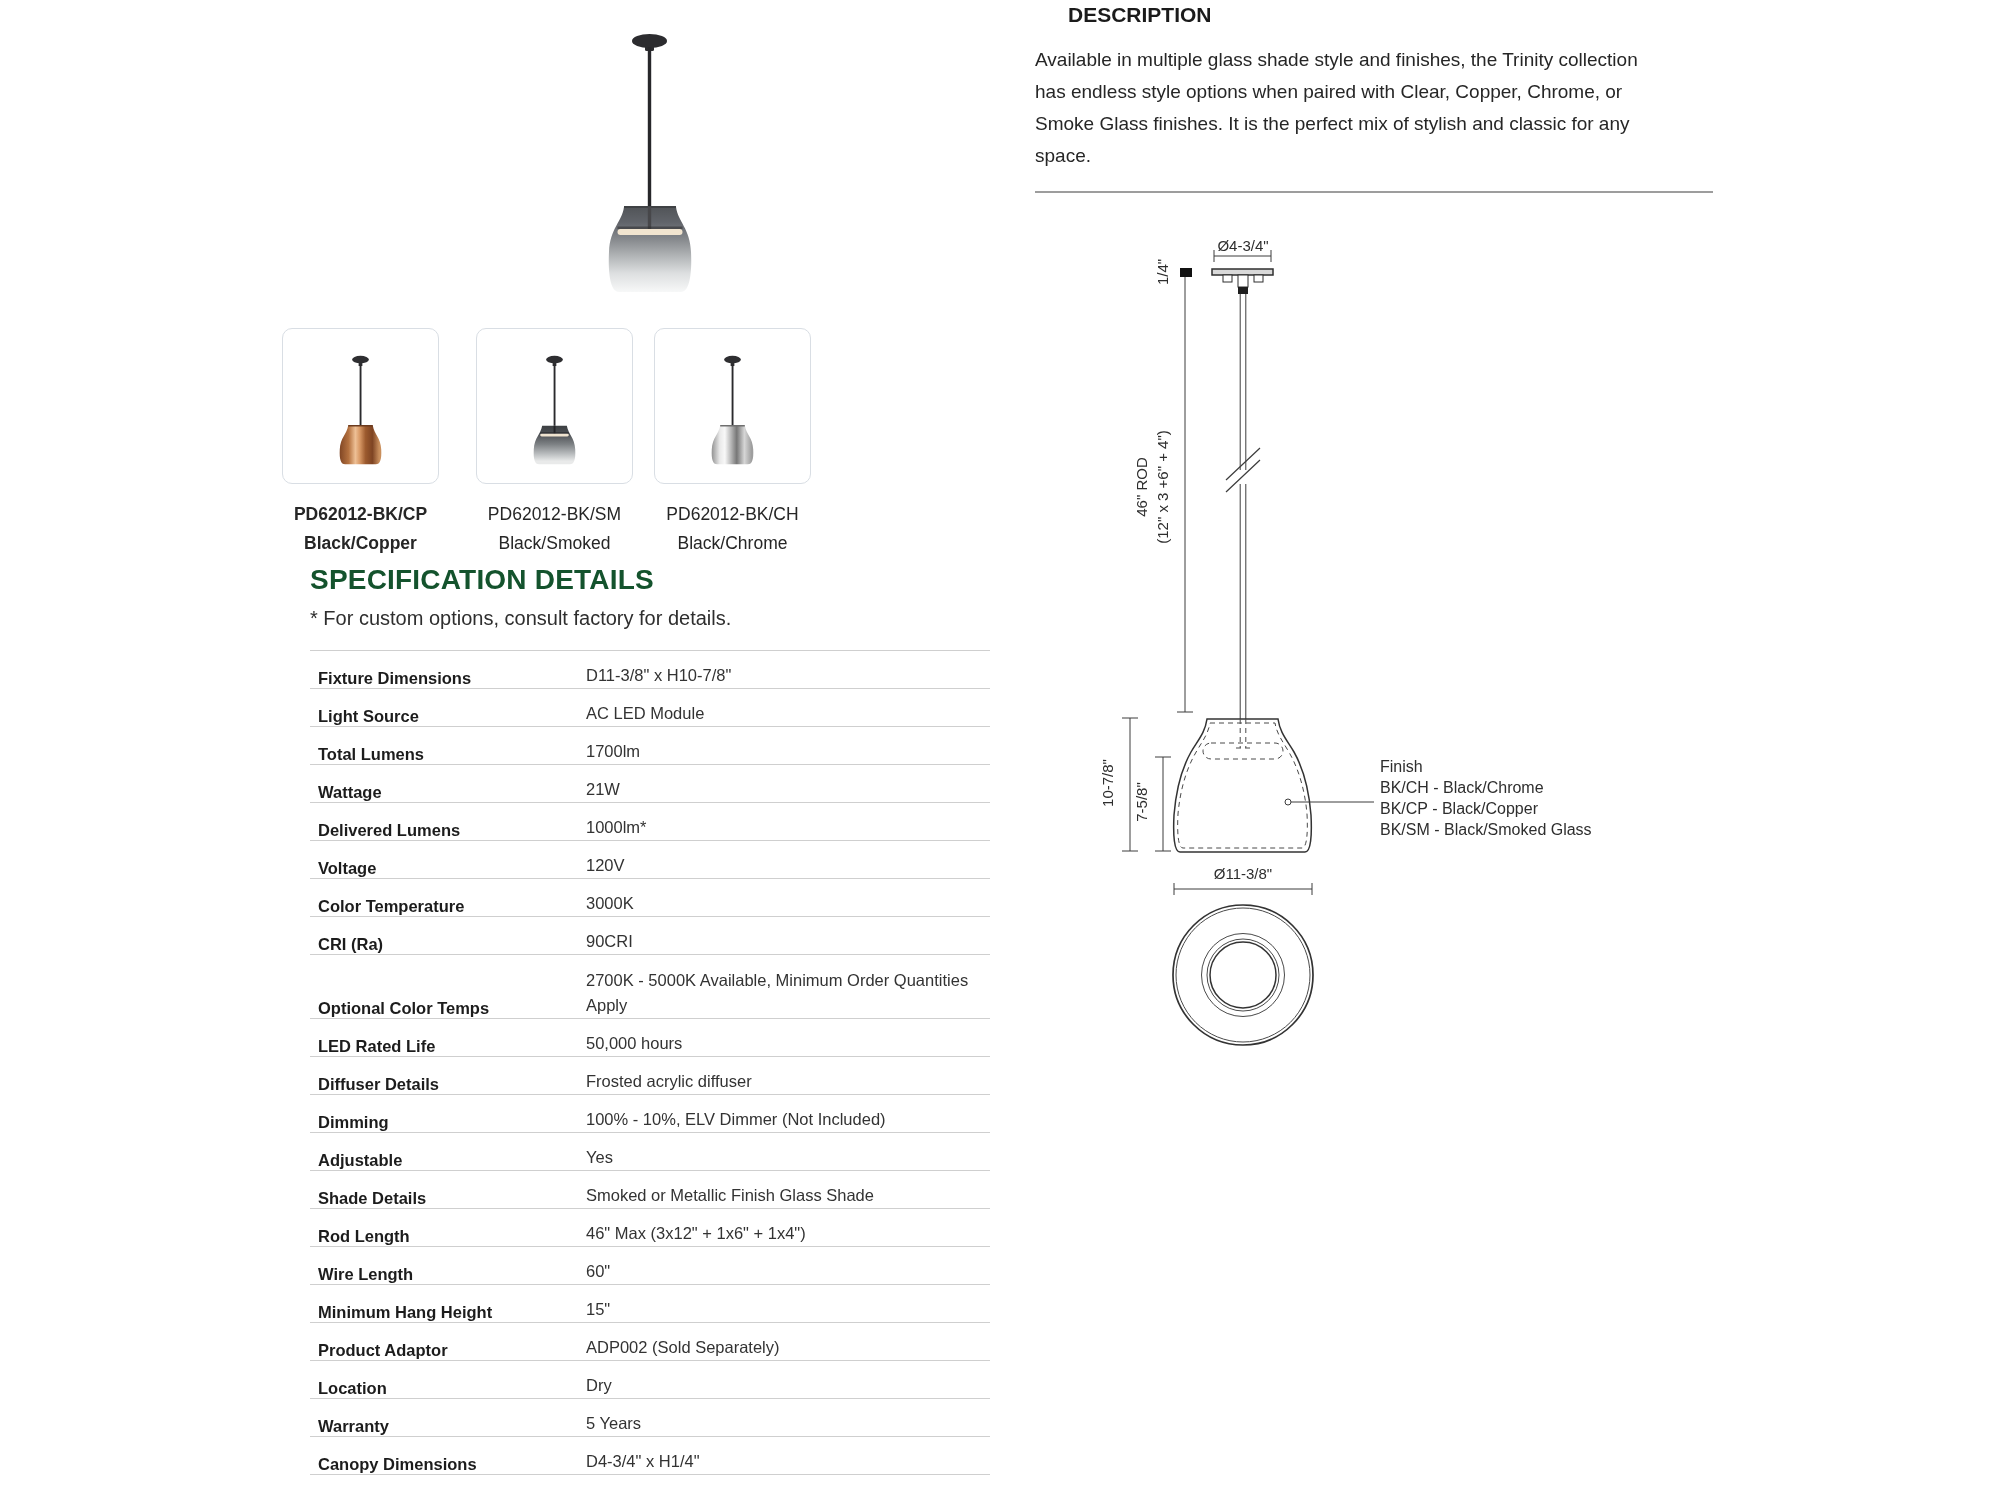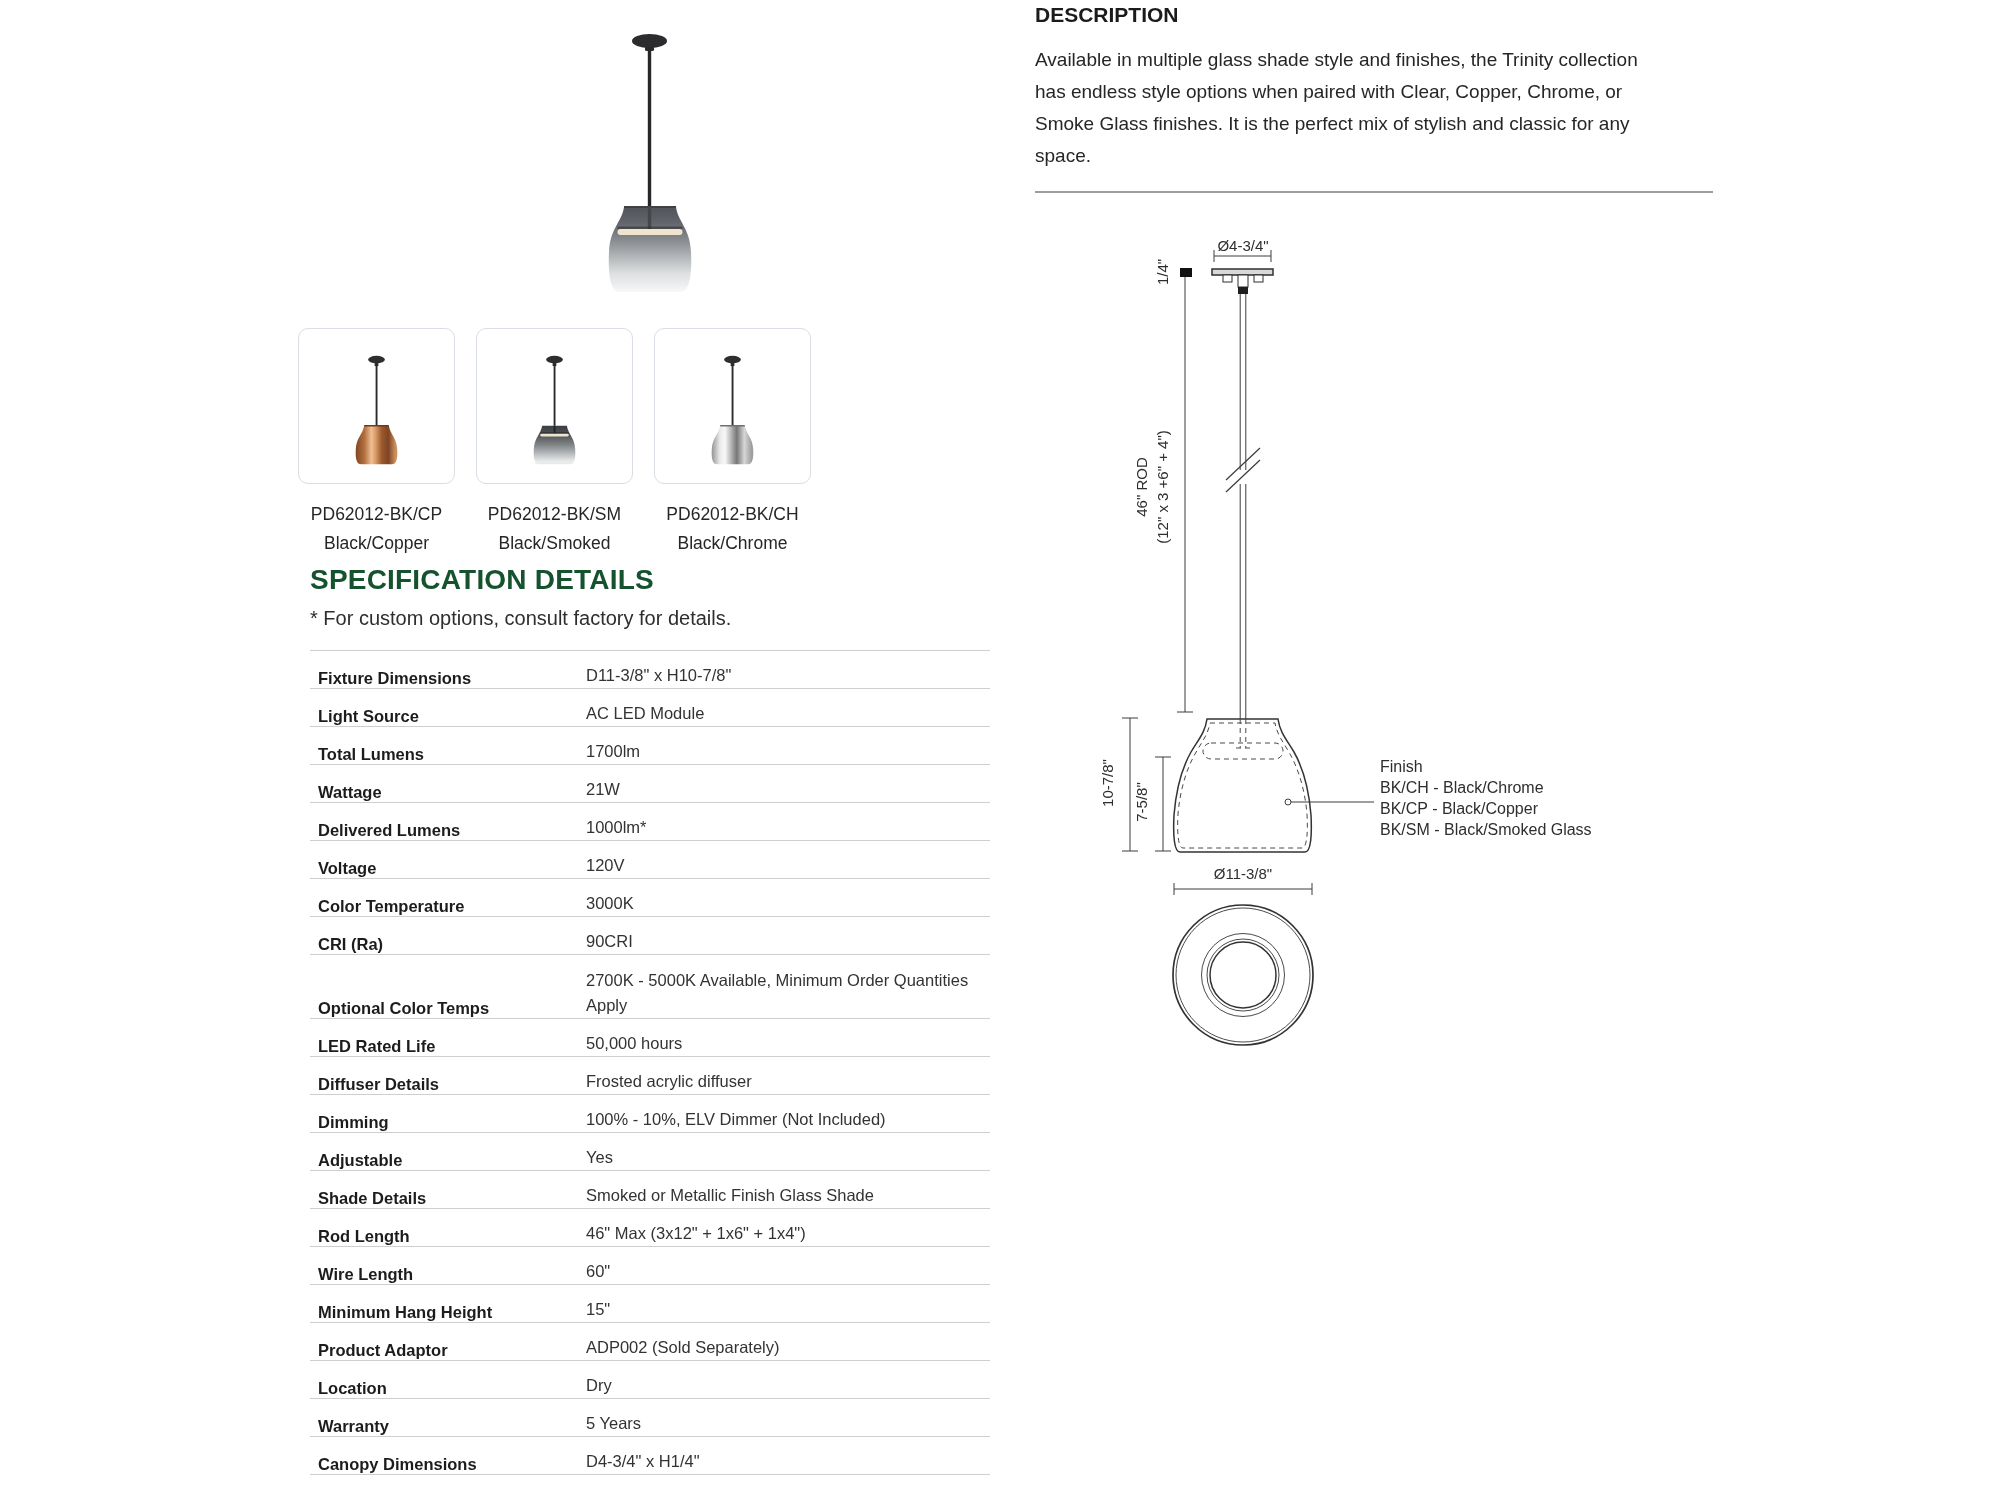--- a/index.html
+++ b/index.html
@@ -24,21 +24,21 @@
   #spec-heading{left:310px;top:564px;font-size:28px;font-weight:bold;color:#14532d;letter-spacing:.2px;}
   #spec-note{left:310px;top:607px;font-size:20px;color:#2e2e2e;}
   #spec-table{left:310px;top:650px;width:680px;}
   .spec-row{display:flex;align-items:flex-end;border-top:1px solid #cfcfcf;min-height:37px;}
   .spec-row:last-child{border-bottom:1px solid #cfcfcf;}
   .spec-row.tall{min-height:63px;}
   .spec-label{width:268px;padding-left:8px;font-weight:bold;font-size:16.5px;color:#1c1c1c;flex:none;}
   .spec-value{font-size:16.5px;color:#333;max-width:400px;line-height:25px;}
 
   
-  #desc-heading{left:1035px;top:3px;font-size:21px;font-weight:bold;color:#1b1b1b;}
+  #desc-heading{left:1068px;top:3px;font-size:21px;font-weight:bold;color:#1b1b1b;}
   #desc-body{left:1035px;top:44px;width:690px;font-size:19px;line-height:32px;color:#262626;}
   #desc-divider{left:1035px;top:191px;width:678px;height:2px;background:#9d9d9d;}
 
   
   #drawing{left:1080px;top:225px;width:660px;height:840px;}
   #drawing text{fill:#2e2e2e;font-family:"Liberation Sans", sans-serif;}
   .dim-t{font-size:15px;}
   .fin-t{font-size:16px;}
   .ln{stroke:#3d3d3d;stroke-width:1;fill:none;}
   .ln2{stroke:#333;stroke-width:1.5;fill:none;}
@@ -63,21 +63,21 @@
     <rect x="645" y="44" width="9" height="7" rx="1.5" fill="#2c2c2f"></rect>
   </g>
   <rect x="647.8" y="47" width="3.4" height="162" fill="#27272a"></rect>
   <path d="M624,207 L676,207 C678,222 690,228 691,252 C692,272 690,292 681,292 L619,292 C610,292 608,272 609,252 C610,228 622,222 624,207 Z" fill="url(#heroShade)"></path>
   <path d="M624,207 L676,207" stroke="#3f4144" stroke-width="2" fill="none"></path>
   <rect x="647.8" y="207" width="3.4" height="22" fill="#47474a"></rect>
   <rect x="617.5" y="226.5" width="65" height="2.5" fill="#303032" opacity="0.6"></rect>
   <rect x="617.5" y="229" width="65" height="6" rx="3" fill="#f1e4cf"></rect>
 </svg>
 
-<div class="thumb-card abs" style="left:298px;">
+<div class="thumb-card abs" style="left:282px;font-weight:bold;">
   <div class="thumb-box">
     <svg width="155" height="154" viewBox="0 0 157 156">
       <defs>
         <linearGradient id="gCopper" x1="57" y1="0" x2="100" y2="0" gradientUnits="userSpaceOnUse">
           <stop offset="0" stop-color="#7e4423"></stop>
           <stop offset="0.22" stop-color="#b4713f"></stop>
           <stop offset="0.38" stop-color="#eec096"></stop>
           <stop offset="0.48" stop-color="#d99a67"></stop>
           <stop offset="0.62" stop-color="#9c5a2e"></stop>
           <stop offset="0.78" stop-color="#7e4423"></stop>

